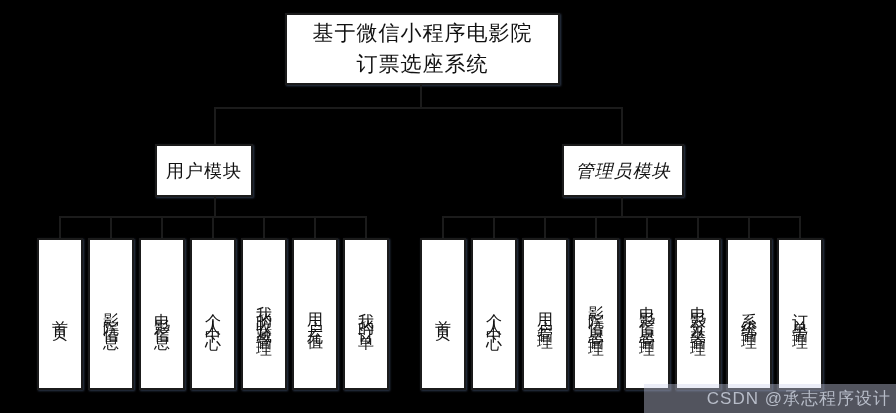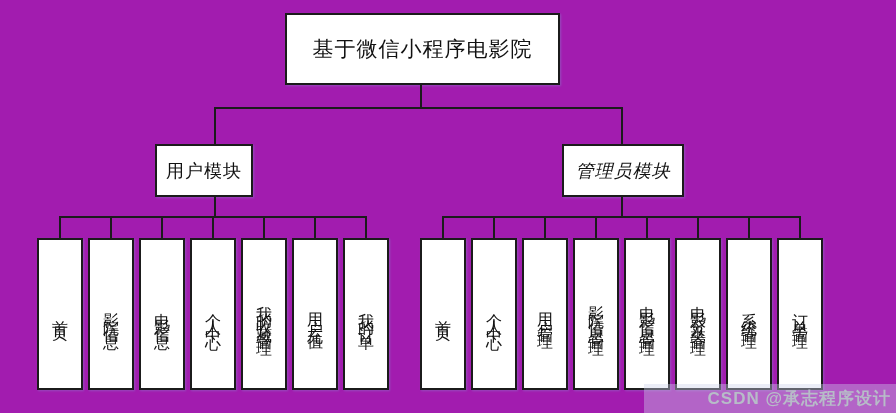--- a/index.html
+++ b/index.html
@@ -1,20 +1,20 @@
 <!DOCTYPE html>
 <html><head>
 <meta charset="utf-8">
 <style>
   html, body { margin: 0; padding: 0; background: #ffffff; }
   .canvas {
     position: relative;
     width: 896px;
     height: 413px;
-    background: #a21caf;
+    background: #000000;
     font-family: "Liberation Serif", "DejaVu Serif", serif;
     overflow: hidden;
     color: #111111;
   }
   .line { position: absolute; background: #1b1b1b; }
   .line.v { width: 2px; }
   .line.h { height: 2px; }
 
   .box {
     position: absolute;
@@ -73,30 +73,30 @@
     left: 644px; top: 384px; right: 0; bottom: 0;
     background: rgba(204,210,235,0.40);
   }
   .watermark {
     position: absolute;
     right: 5px; top: 387px;
     font-size: 17px;
     letter-spacing: 1px;
     color: #b7bcc8;
     font-family: "Liberation Sans", "DejaVu Sans", sans-serif;
-    font-weight: bold;
   }
 </style>
 </head>
 <body>
 
 <div class="canvas">
 
   <div class="box root-box">
     <div>基于微信小程序电影院</div>
+    <div>订票选座系统</div>
   </div>
 
   <div class="line v" style="left:420px; top:85px; height:24px;"></div>
   <div class="line h" style="left:214px; top:107px; width:409px;"></div>
   <div class="line v" style="left:214px; top:107px; height:38px;"></div>
   <div class="line v" style="left:621px; top:107px; height:38px;"></div>
 
   <div class="box module-box" style="left:155px; width:98px;">
     <span>用户模块</span>
   </div>

